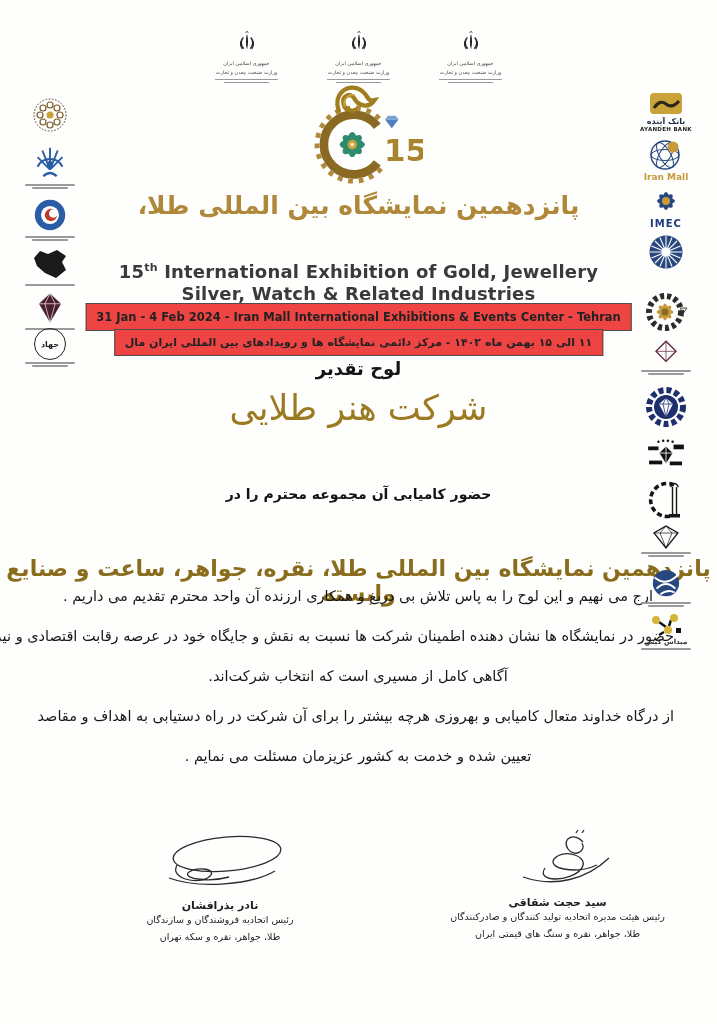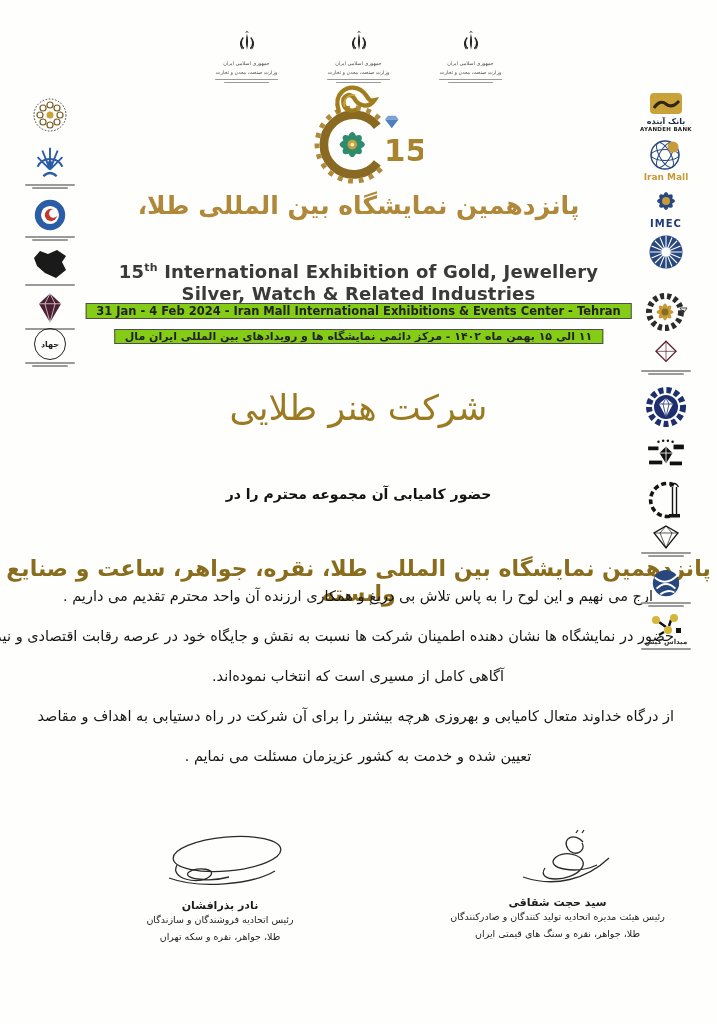--- a/index.html
+++ b/index.html
@@ -17,21 +17,21 @@
   .caplines i{display:block;height:1.5px;background:#9a9a9a;margin:1.5px auto 0;border-radius:1px;}
   .caplines i.l1{width:78%;}
   .caplines i.l2{width:55%;}
   
   .exh-logo{top:80px;}
   
   .title-fa{top:190px;width:100%;text-align:center;font-size:25px;font-weight:bold;color:#b0883a;line-height:32px;direction:rtl;}
   .title-en{top:257px;width:100%;text-align:center;font-size:18px;font-weight:bold;color:#3a3a3a;line-height:22px;letter-spacing:.2px;}
   .title-en sup{font-size:11px;}
   
-  .banner{border:1.3px solid #4d4d4d;background:#84cc16;padding:0 10px;font-weight:bold;color:#222;white-space:nowrap;}
+  .banner{border:1.3px solid #4d4d4d;background:#ef4444;padding:6px 10px;font-weight:bold;color:#222;white-space:nowrap;}
   .banner.en{top:303px;font-size:11.5px;}
   .banner.fa{top:329px;font-size:11px;direction:rtl;}
   
   .heading{top:358px;width:100%;text-align:center;font-size:18px;font-weight:bold;color:#141414;direction:rtl;}
   .recipient{top:388px;width:100%;text-align:center;font-size:35px;font-weight:normal;color:#9c7a22;direction:rtl;}
   .intro{top:486px;width:100%;text-align:center;font-size:14px;font-weight:bold;color:#141414;direction:rtl;}
   .event-line{top:511px;width:100%;text-align:center;font-size:22px;font-weight:bold;color:#8a6c1d;direction:rtl;margin-top:45px;}
   .body-text{top:576px;left:42px;width:632px;text-align:center;direction:rtl;color:#161616;}
   .bline{font-size:14.5px;line-height:40px;white-space:nowrap;}
   
@@ -134,28 +134,29 @@
   </div>
 
   <div class="abs title-en">
     <div><span>15</span><sup>th</sup><span> International Exhibition of Gold, Jewellery</span></div>
     <div>Silver, Watch &amp; Related Industries</div>
   </div>
 
   <div class="abs cx banner en">31 Jan - 4 Feb 2024 - Iran Mall International Exhibitions &amp; Events Center - Tehran</div>
   <div class="abs cx banner fa">۱۱ الی ۱۵ بهمن ماه ۱۴۰۲ - مرکز دائمی نمایشگاه ها و رویدادهای بین المللی ایران مال</div>
 
+  <div class="abs heading">لوح تقدیر</div>
   <div class="abs recipient">شرکت هنر طلایی</div>
   <div class="abs intro">حضور کامیابی آن مجموعه محترم را در</div>
   <div class="abs event-line">پانزدهمین نمایشگاه بین المللی طلا، نقره، جواهر، ساعت و صنایع وابسته</div>
 
   <div class="abs body-text">
     <div class="bline">ارج می نهیم و این لوح را به پاس تلاش بی دریغ و همکاری ارزنده آن واحد محترم تقدیم می داریم .</div>
     <div class="bline">حضور در نمایشگاه ها نشان دهنده اطمینان شرکت ها نسبت به نقش و جایگاه خود در عرصه رقابت اقتصادی و نیز دلیلی بر</div>
-    <div class="bline">آگاهی کامل از مسیری است که انتخاب نموده‌اند.</div>
+    <div class="bline">آگاهی کامل از مسیری است که انتخاب شرکت‌اند.</div>
     <div class="bline">از درگاه خداوند متعال کامیابی و بهروزی هرچه بیشتر را برای آن شرکت در راه دستیابی به اهداف و مقاصد</div>
     <div class="bline">تعیین شده و خدمت به کشور عزیزمان مسئلت می نمایم .</div>
   </div>
 
   <div class="abs sig sig-left">
     <svg width="170" height="62" viewBox="0 0 170 62">
       <g stroke="#2a2a2a" stroke-width="1.3" fill="none">
         <ellipse cx="92" cy="21" rx="54" ry="17" transform="rotate(-5 92 21)"></ellipse>
         <path d="M42 32 C34 46 64 52 74 44 C84 36 62 33 54 39 C46 45 72 50 94 44"></path>
         <path d="M34 45 C64 56 116 52 140 38"></path>

